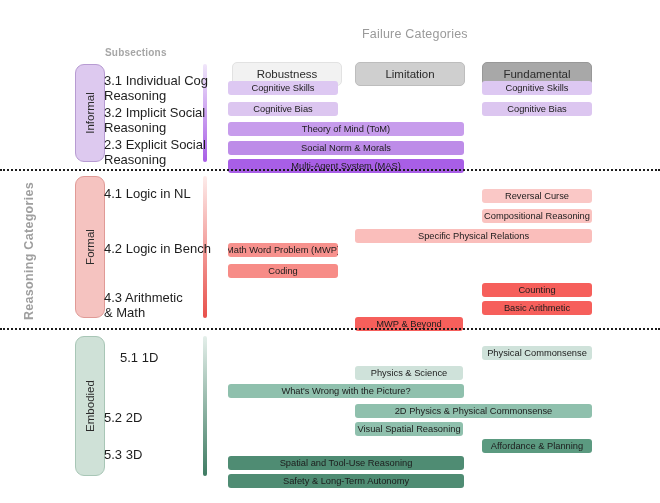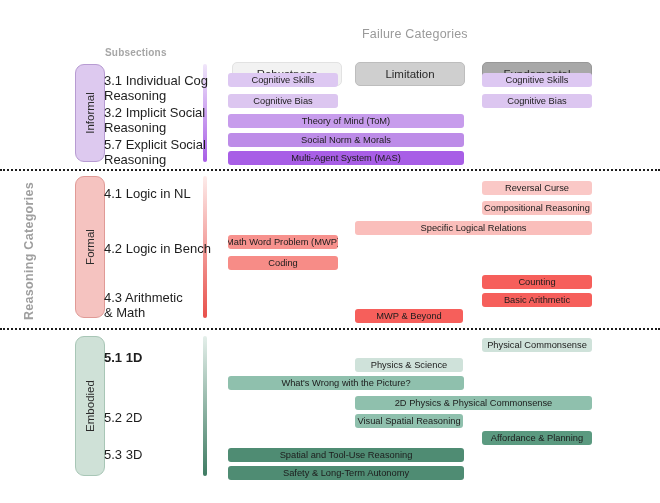--- a/index.html
+++ b/index.html
@@ -90,20 +90,21 @@
   
   .bar{
     position:absolute;
     height:14px;
     border-radius:3px;
     display:flex;align-items:center;justify-content:center;
     font-size:9.3px;
     color:#1c1c1c;
     white-space:nowrap;
     overflow:hidden;
+    margin-top:8px;
   }
 
   
   .divider{
     position:absolute;
     left:0;width:660px;height:0;
     border-top:2px dotted #1d1d1d;
   }
 </style>
 </head>
@@ -137,41 +138,41 @@
   <div id="spines">
       <div class="spine" style="left: 203px; top: 64px; height: 98px; background: linear-gradient(rgb(240, 230, 250), rgb(168, 94, 230));"></div>
       <div class="spine" style="left: 203px; top: 176px; height: 142px; background: linear-gradient(rgb(253, 236, 235), rgb(232, 80, 75));"></div>
       <div class="spine" style="left: 203px; top: 336px; height: 140px; background: linear-gradient(rgb(228, 239, 234), rgb(63, 124, 99));"></div>
     </div>
   <div id="subsecs">
       <div class="subsec" style="left: 104px; top: 73px;">3.1 Individual Cog
 Reasoning</div>
       <div class="subsec" style="left: 104px; top: 105px;">3.2 Implicit Social
 Reasoning</div>
-      <div class="subsec" style="left: 104px; top: 137px;">5.7 Explicit Social
+      <div class="subsec" style="left: 104px; top: 137px;">2.3 Explicit Social
 Reasoning</div>
       <div class="subsec" style="left: 104px; top: 186px;">4.1 Logic in NL</div>
       <div class="subsec" style="left: 104px; top: 241px;">4.2 Logic in Bench</div>
       <div class="subsec" style="left: 104px; top: 290px;">4.3 Arithmetic
 &amp; Math</div>
-      <div class="subsec" style="left: 104px; top: 350px; font-weight: bold;">5.1 1D</div>
+      <div class="subsec" style="left: 120px; top: 350px;">5.1 1D</div>
       <div class="subsec" style="left: 104px; top: 410px;">5.2 2D</div>
       <div class="subsec" style="left: 104px; top: 447px;">5.3 3D</div>
     </div>
   <div id="bars">
       <div class="bar" style="left: 228px; top: 73px; width: 110px; background: rgb(221, 200, 242);">Cognitive Skills</div>
       <div class="bar" style="left: 482px; top: 73px; width: 110px; background: rgb(221, 200, 242);">Cognitive Skills</div>
       <div class="bar" style="left: 228px; top: 94px; width: 110px; background: rgb(220, 198, 240);">Cognitive Bias</div>
       <div class="bar" style="left: 482px; top: 94px; width: 110px; background: rgb(220, 198, 240);">Cognitive Bias</div>
       <div class="bar" style="left: 228px; top: 114px; width: 236px; background: rgb(199, 156, 236);">Theory of Mind (ToM)</div>
       <div class="bar" style="left: 228px; top: 133px; width: 236px; background: rgb(189, 140, 232);">Social Norm &amp; Morals</div>
       <div class="bar" style="left: 228px; top: 151px; width: 236px; background: rgb(168, 94, 230);">Multi-Agent System (MAS)</div>
       <div class="bar" style="left: 482px; top: 181px; width: 110px; background: rgb(250, 200, 198);">Reversal Curse</div>
       <div class="bar" style="left: 482px; top: 201px; width: 110px; background: rgb(250, 195, 192);">Compositional Reasoning</div>
-      <div class="bar" style="left: 355px; top: 221px; width: 237px; background: rgb(250, 190, 187);">Specific Logical Relations</div>
+      <div class="bar" style="left: 355px; top: 221px; width: 237px; background: rgb(250, 190, 187);">Specific Physical Relations</div>
       <div class="bar" style="left: 228px; top: 235px; width: 110px; background: rgb(247, 145, 141);">Math Word Problem (MWP)</div>
       <div class="bar" style="left: 228px; top: 256px; width: 110px; background: rgb(247, 140, 135);">Coding</div>
       <div class="bar" style="left: 482px; top: 275px; width: 110px; background: rgb(246, 95, 91);">Counting</div>
       <div class="bar" style="left: 482px; top: 293px; width: 110px; background: rgb(246, 95, 91);">Basic Arithmetic</div>
       <div class="bar" style="left: 355px; top: 309px; width: 108px; background: rgb(246, 95, 91); text-align: center;">MWP &amp; Beyond</div>
       <div class="bar" style="left: 482px; top: 338px; width: 110px; background: rgb(207, 226, 218);">Physical Commonsense</div>
       <div class="bar" style="left: 355px; top: 358px; width: 108px; background: rgb(207, 226, 218);">Physics &amp; Science</div>
       <div class="bar" style="left: 228px; top: 376px; width: 236px; background: rgb(143, 192, 173);">What's Wrong with the Picture?</div>
       <div class="bar" style="left: 355px; top: 396px; width: 237px; background: rgb(143, 192, 173);">2D Physics &amp; Physical Commonsense</div>
       <div class="bar" style="left: 355px; top: 414px; width: 108px; background: rgb(143, 192, 173);">Visual Spatial Reasoning</div>

